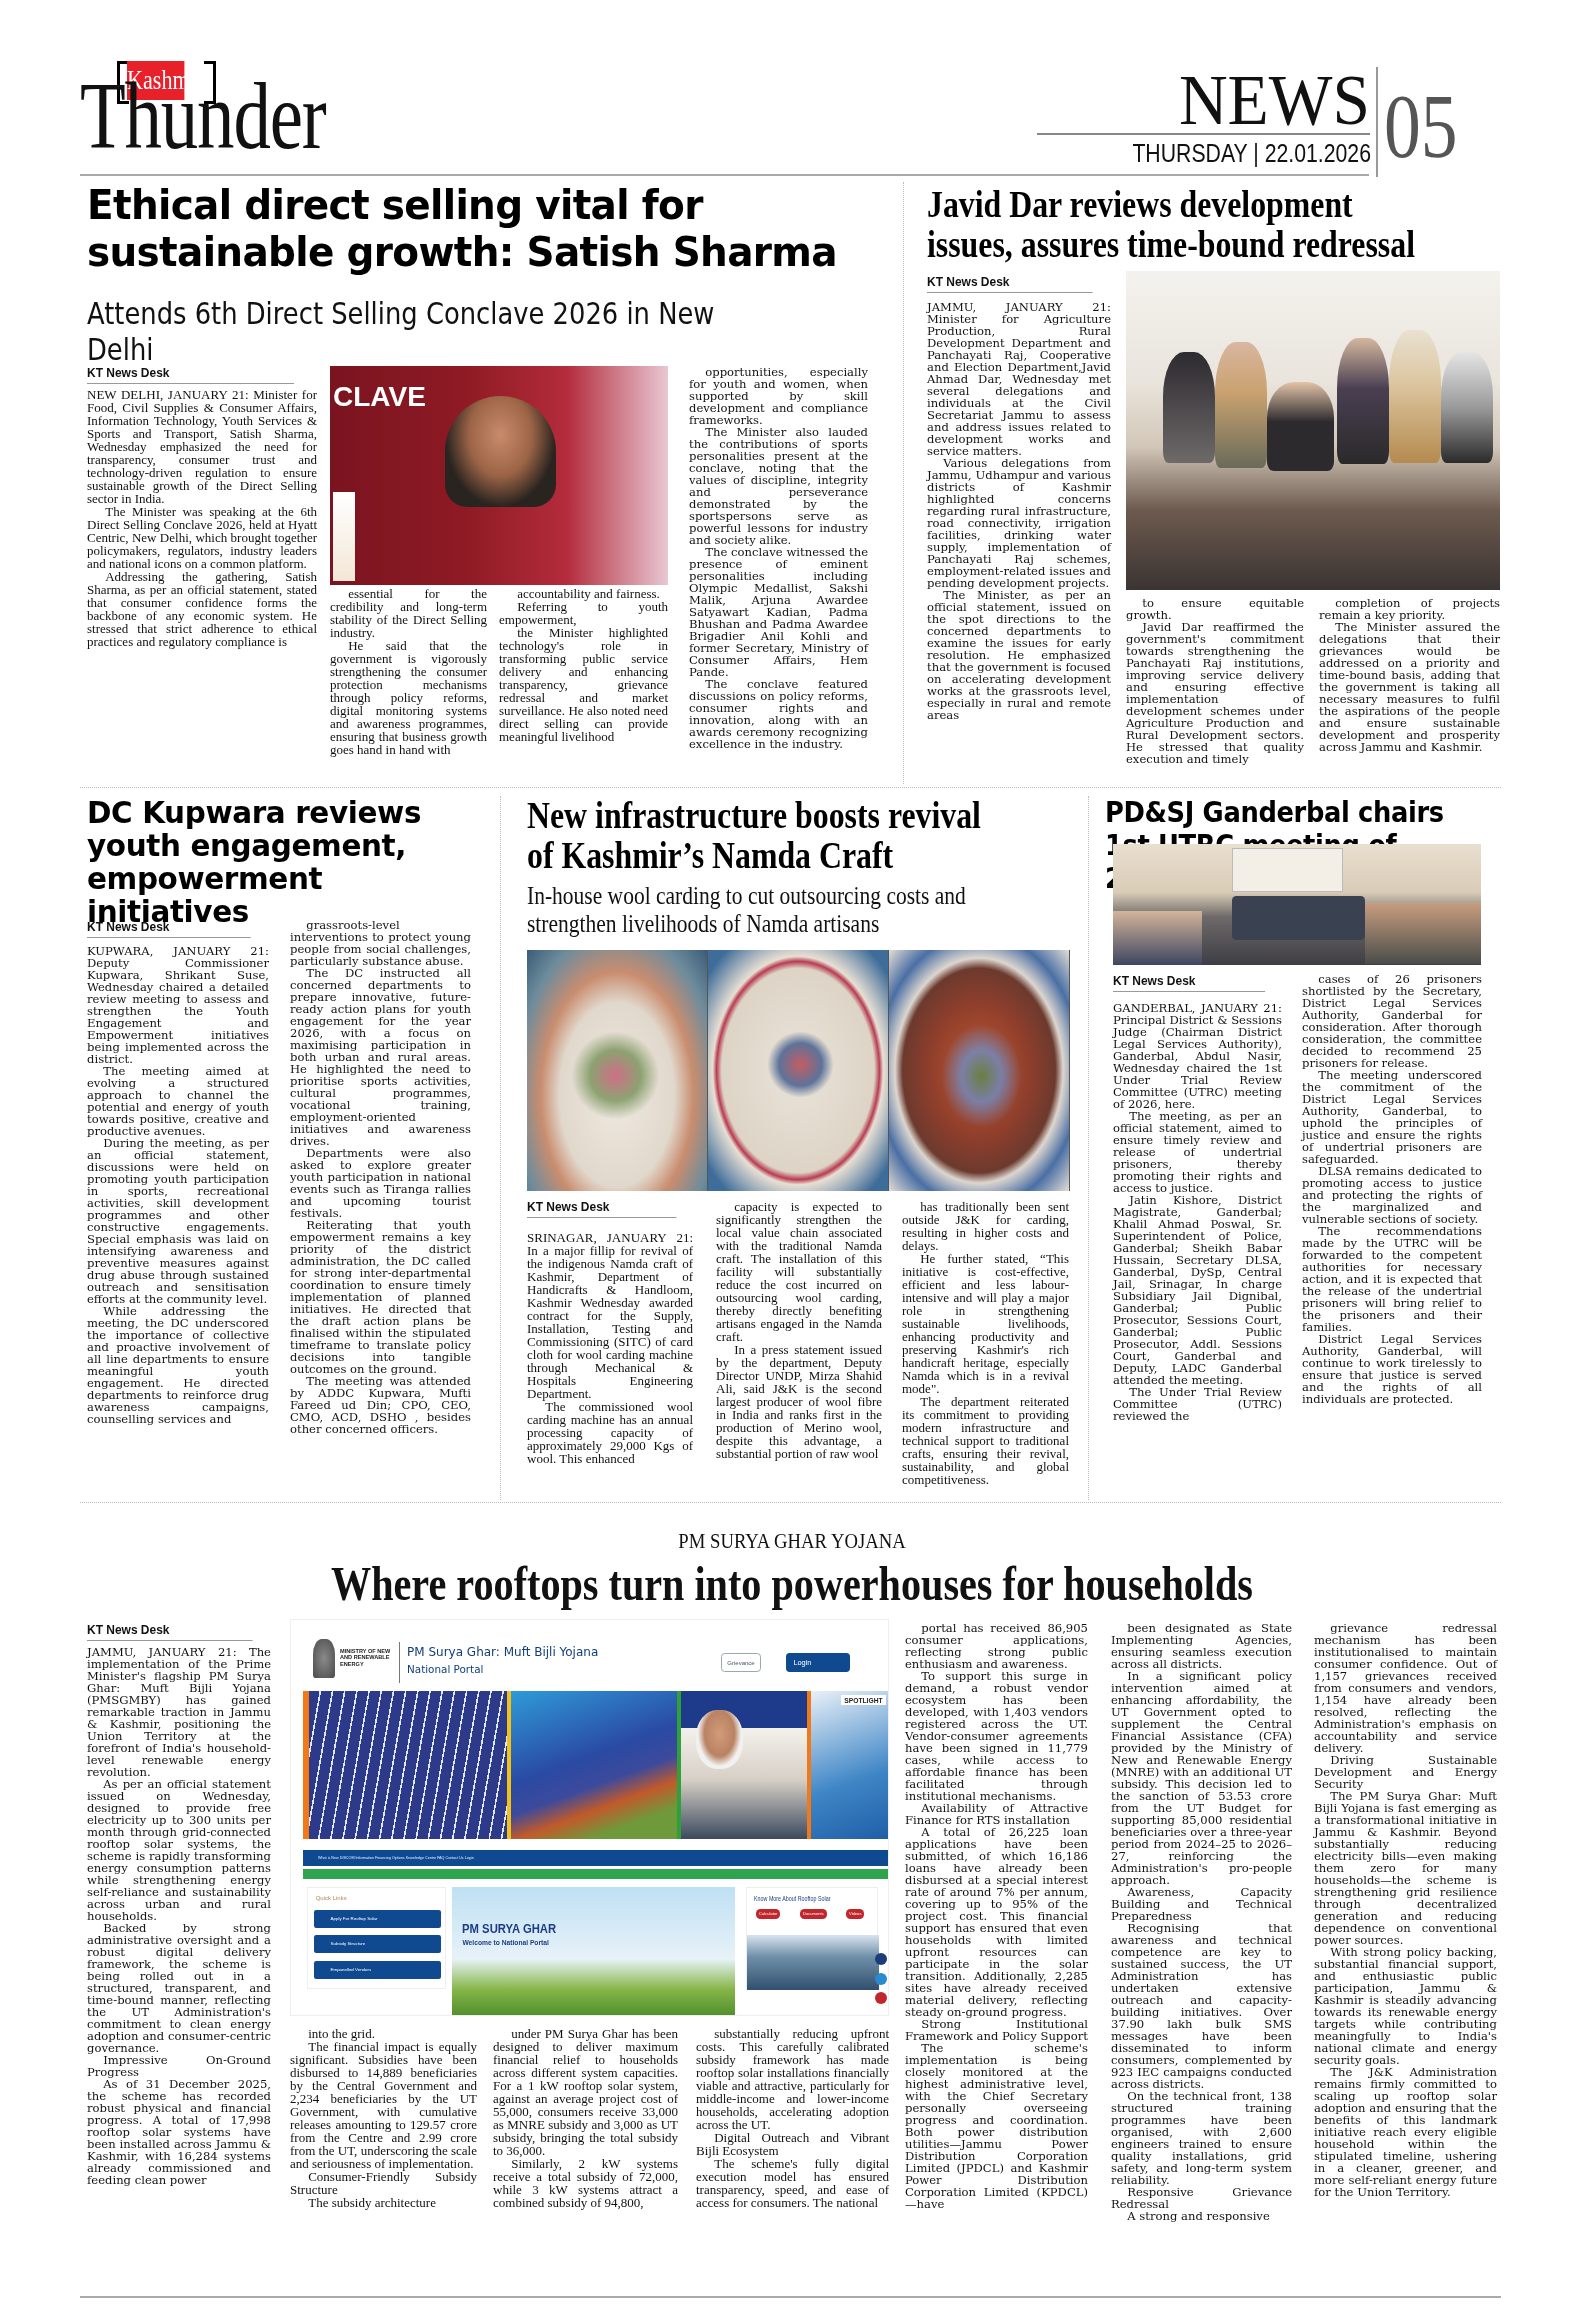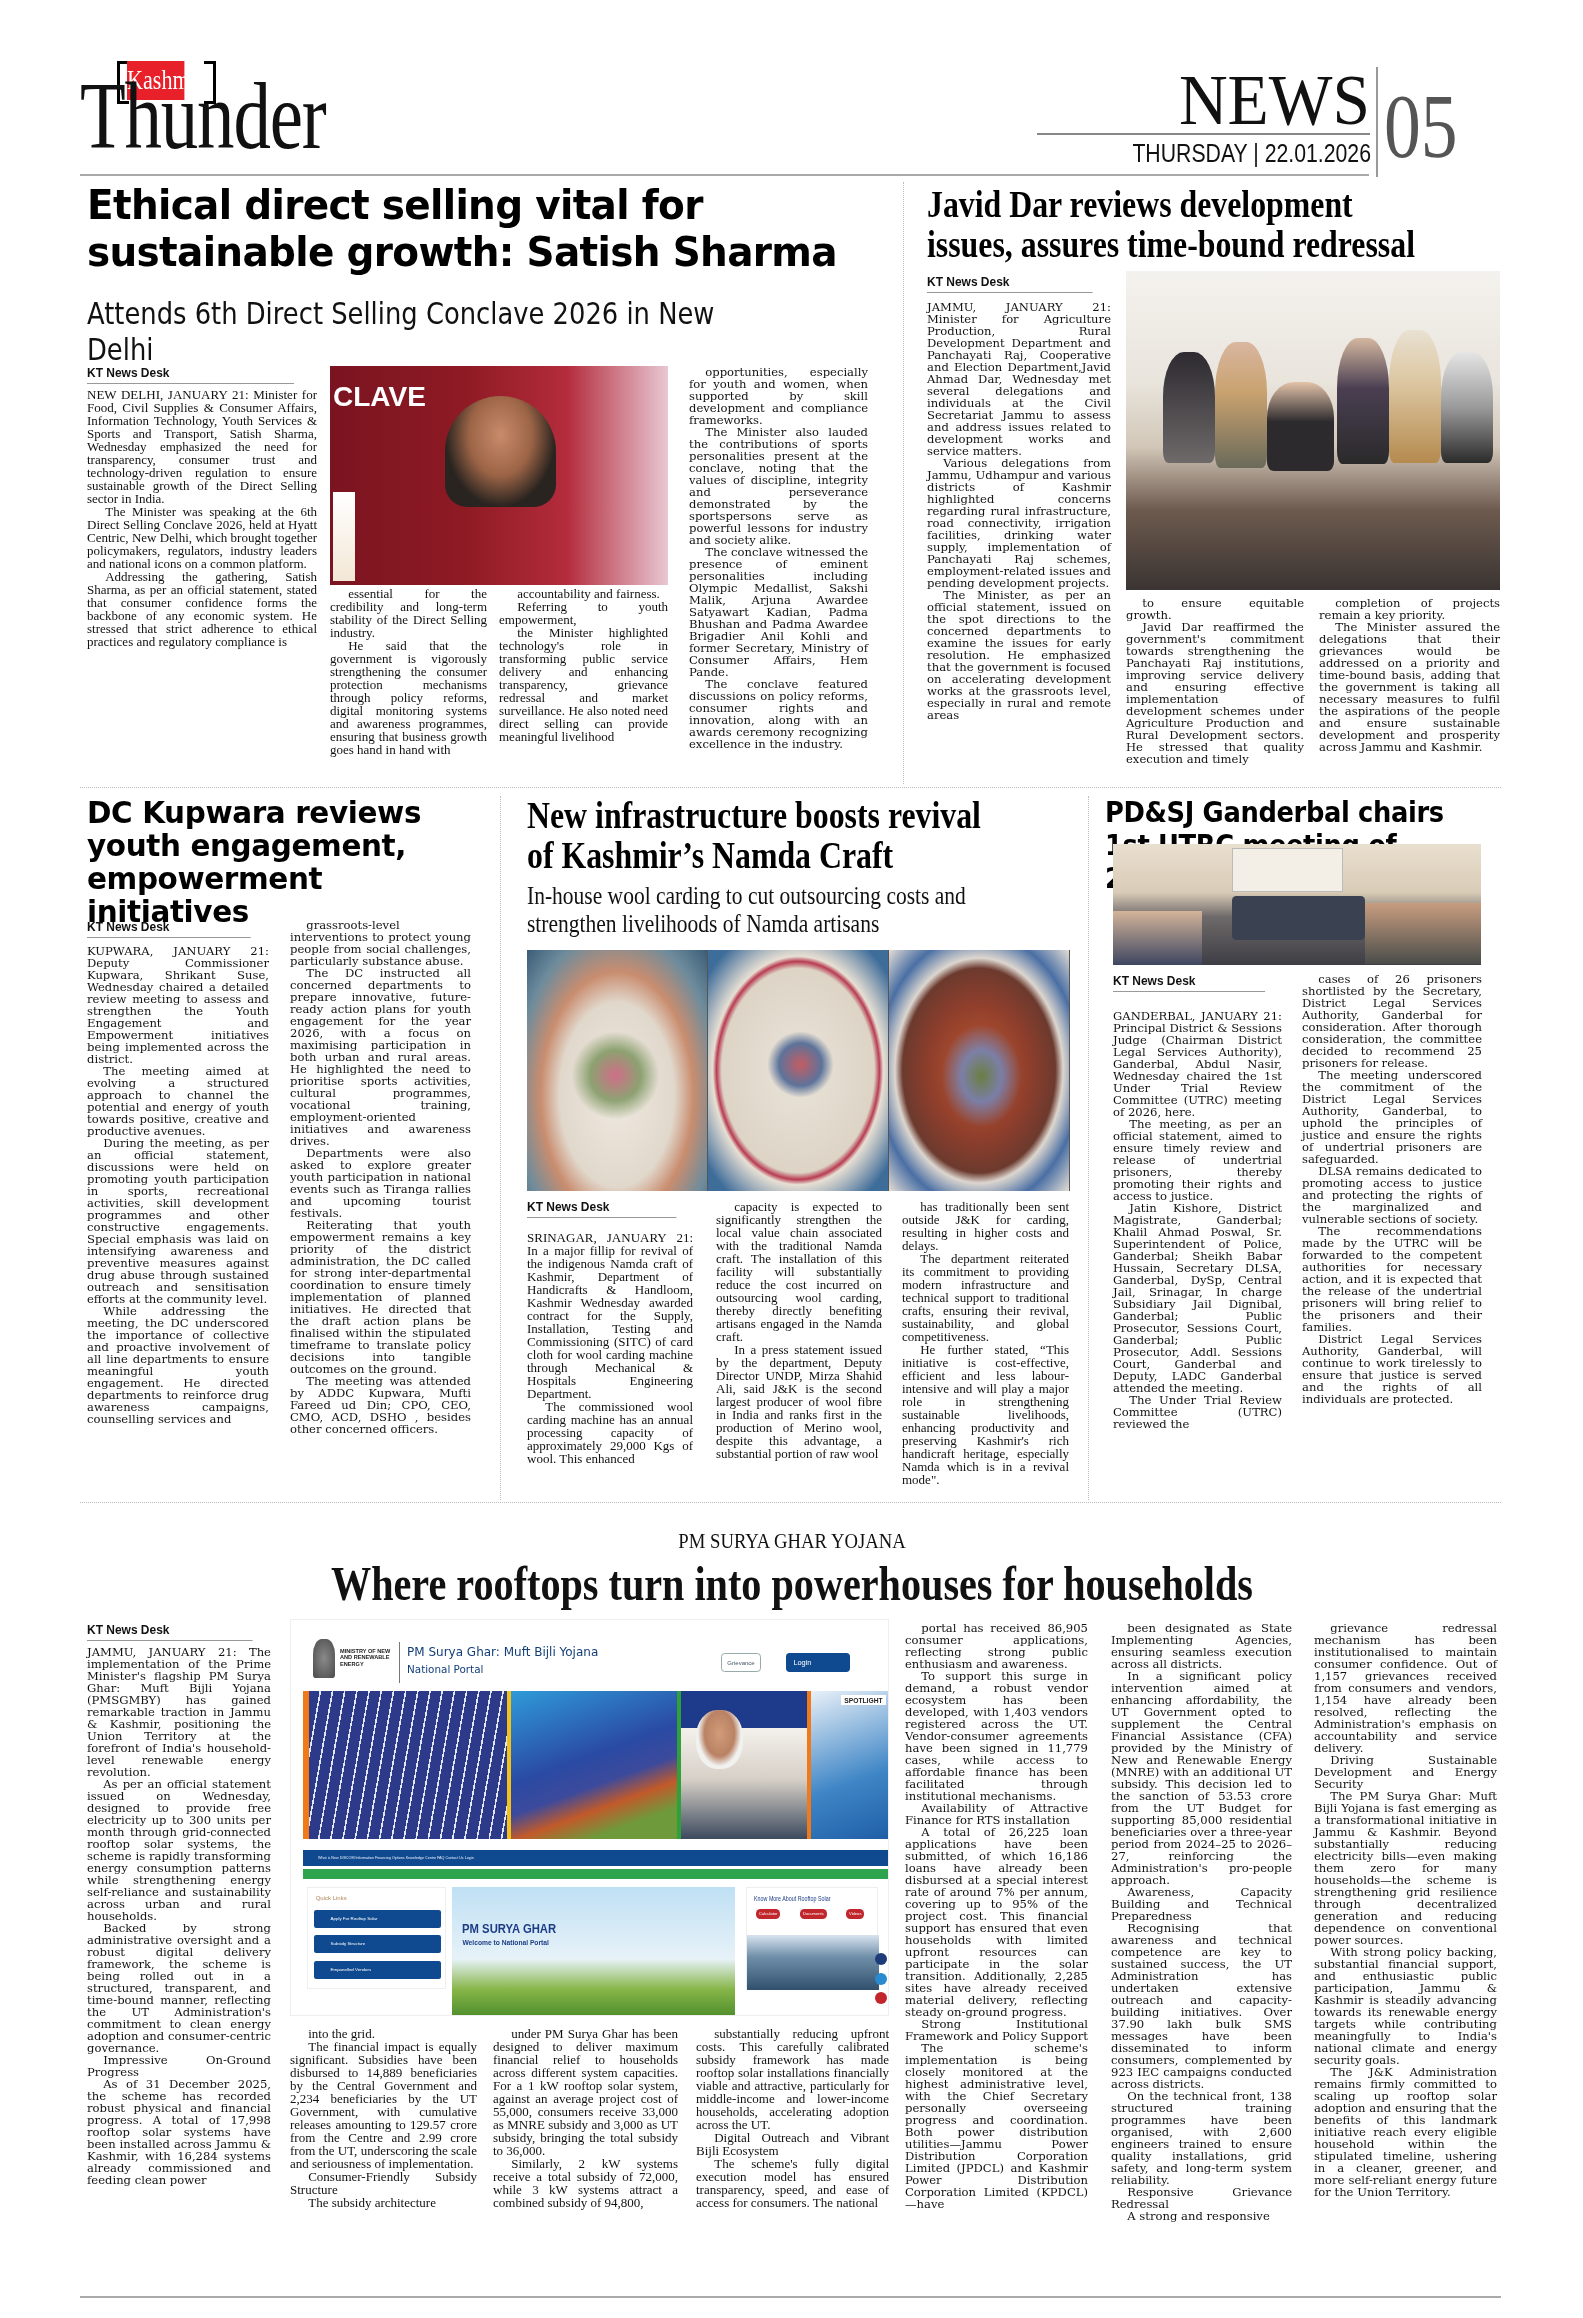--- a/index.html
+++ b/index.html
@@ -219,35 +219,35 @@
 <div class="abs col" style="left:527px;top:1231px;width:166px;">
     <p class="noindent">SRINAGAR, JANUARY 21: In a major fillip for revival of the indigenous Namda craft of Kashmir, Department of Handicrafts &amp; Handloom, Kashmir Wednesday awarded contract for the Supply, Installation, Testing and Commissioning (SITC) of card cloth for wool carding machine through Mechanical &amp; Hospitals Engineering Department.</p>
     <p>The commissioned wool carding machine has an annual processing capacity of approximately 29,000 Kgs of wool. This enhanced</p>
   </div>
 <div class="abs col" style="left:716px;top:1200px;width:166px;">
     <p>capacity is expected to significantly strengthen the local value chain associated with the traditional Namda craft. The installation of this facility will substantially reduce the cost incurred on outsourcing wool carding, thereby directly benefiting artisans engaged in the Namda craft.</p>
     <p>In a press statement issued by the department, Deputy Director UNDP, Mirza Shahid Ali, said J&amp;K is the second largest producer of wool fibre in India and ranks first in the production of Merino wool, despite this advantage, a substantial portion of raw wool</p>
   </div>
 <div class="abs col" style="left:902px;top:1200px;width:167px;">
     <p>has traditionally been sent outside J&amp;K for carding, resulting in higher costs and delays.</p>
+    <p>He further stated, “This initiative is cost-effective, efficient and less labour-intensive and will play a major role in strengthening sustainable livelihoods, enhancing productivity and preserving Kashmir's rich handicraft heritage, especially Namda which is in a revival mode".</p>
     <p>The department reiterated its commitment to providing modern infrastructure and technical support to traditional crafts, ensuring their revival, sustainability, and global competitiveness.</p>
-    <p>He further stated, “This initiative is cost-effective, efficient and less labour-intensive and will play a major role in strengthening sustainable livelihoods, enhancing productivity and preserving Kashmir's rich handicraft heritage, especially Namda which is in a revival mode".</p>
   </div>
 
 <div class="abs vrule" style="left:1088px;top:796px;height:704px;"></div>
 
 <div class="abs hl-bold-sans s5-title">PD&amp;SJ Ganderbal chairs 1st UTRC meeting of 2026</div>
 <div class="abs photo p5">
   <div style="position:absolute;left:119px;top:4.4px;width:111px;height:44px;background:#f3efe6;border:0.7px solid #bbb;"></div>
   <div style="position:absolute;left:119px;top:52px;width:133px;height:44px;background:#3a4252;border-radius:4.4px;"></div>
   <div style="position:absolute;left:0;top:67px;width:89px;height:54px;background:linear-gradient(#d4b49a,#3d4660);"></div>
   <div style="position:absolute;left:252px;top:59px;width:116px;height:61px;background:linear-gradient(#c89d7f,#4a4d4a);"></div>
 </div>
 <div class="abs byline" style="left:1113px;top:973px;width:169px;">KT News Desk</div>
-<div class="abs col sans" style="left:1113px;top:1002px;width:169px;margin-top:8px;">
+<div class="abs col sans" style="left:1113px;top:1002px;width:169px;">
     <p class="noindent">GANDERBAL, JANUARY 21: Principal District &amp; Sessions Judge (Chairman District Legal Services Authority), Ganderbal, Abdul Nasir, Wednesday chaired the 1st Under Trial Review Committee (UTRC) meeting of 2026, here.</p>
     <p>The meeting, as per an official statement, aimed to ensure timely review and release of undertrial prisoners, thereby promoting their rights and access to justice.</p>
     <p>Jatin Kishore, District Magistrate, Ganderbal; Khalil Ahmad Poswal, Sr. Superintendent of Police, Ganderbal; Sheikh Babar Hussain, Secretary DLSA, Ganderbal, DySp, Central Jail, Srinagar, In charge Subsidiary Jail Dignibal, Ganderbal; Public Prosecutor, Sessions Court, Ganderbal; Public Prosecutor, Addl. Sessions Court, Ganderbal and Deputy, LADC Ganderbal attended the meeting.</p>
     <p>The Under Trial Review Committee (UTRC) reviewed the</p>
   </div>
 <div class="abs col sans" style="left:1302px;top:973px;width:180px;">
     <p>cases of 26 prisoners shortlisted by the Secretary, District Legal Services Authority, Ganderbal for consideration. After thorough consideration, the committee decided to recommend 25 prisoners for release.</p>
     <p>The meeting underscored the commitment of the District Legal Services Authority, Ganderbal, to uphold the principles of justice and ensure the rights of undertrial prisoners are safeguarded.</p>
     <p>DLSA remains dedicated to promoting access to justice and protecting the rights of the marginalized and vulnerable sections of society.</p>
     <p>The recommendations made by the UTRC will be forwarded to the competent authorities for necessary action, and it is expected that the release of the undertrial prisoners will bring relief to the prisoners and their families.</p>

